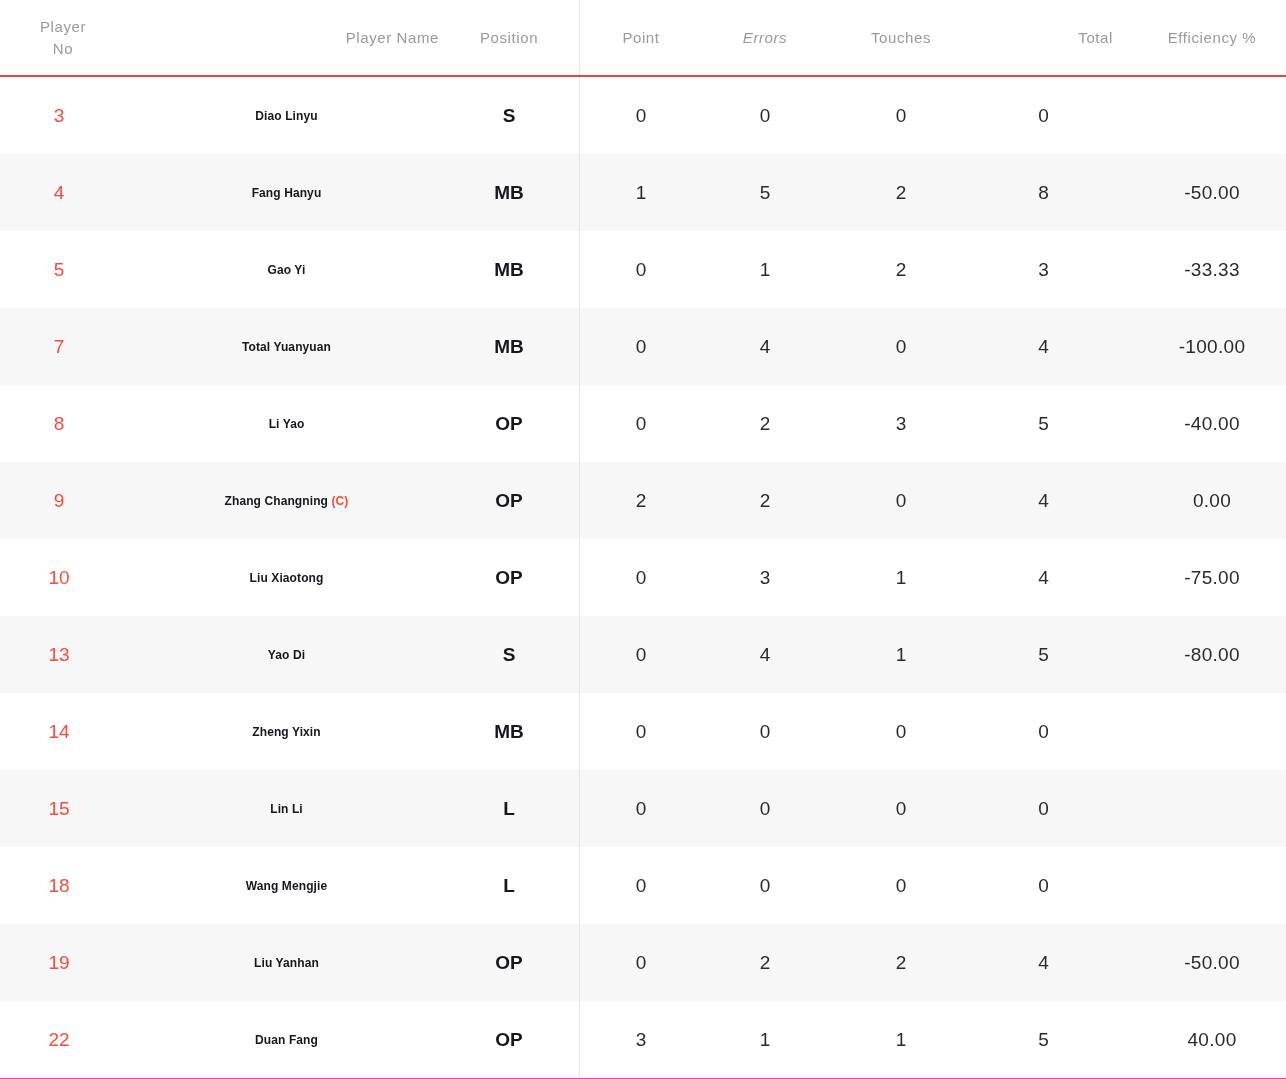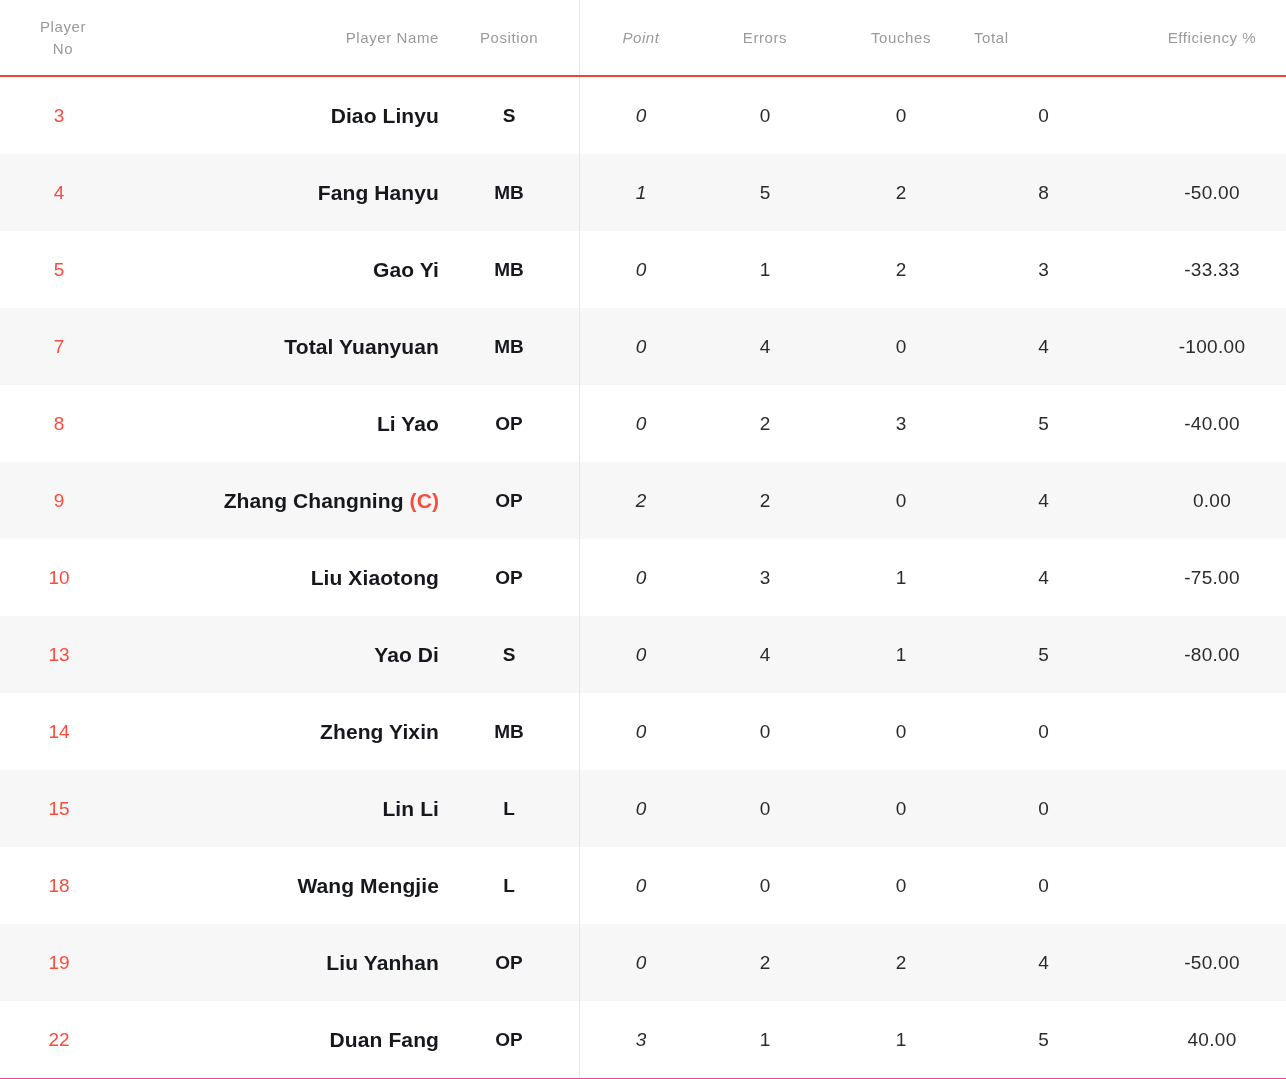--- a/index.html
+++ b/index.html
@@ -31,27 +31,27 @@
     background: #ffffff;
     vertical-align: middle;
     border-bottom: 2px solid #e8453c;
     height: 75px;
     line-height: 1.42;
   }
   th.th-playerno   { width: 110px; text-align: center; padding-left: 8px; }
   th.th-name       { width: 305px; text-align: right; padding-left: 16px; }
   th.th-position   { width: 140px; text-align: center; }
   th.th-point      { width: 122px; text-align: center; }
-  th.th-errors     { width: 126px; text-align: center; }
+  th.th-errors     { width: 126px; text-align: center; font-style: italic; }
   th.th-touches    { width: 146px; }
-  th.th-total      { width: 139px; text-align: left; margin-top: 32px; }
+  th.th-total      { width: 139px; text-align: right; margin-top: 32px; }
   th.th-efficiency { width: 198px; text-align: center; }
 
   th.th-point,
-  td.td-point { border-left: 1px solid #e6e6e6; font-style: italic; }
+  td.td-point { border-left: 1px solid #e6e6e6; }
 
   .hdr-wrap { display: block; }
 
   
   tbody tr { height: 77px; }
   tbody tr.alt { background: #f7f7f7; }
   tbody tr.plain { background: #ffffff; }
   tbody tr:last-child td { border-bottom: 1px solid #ec4899; }
 
   tbody td {
@@ -62,24 +62,24 @@
     height: 77px;
   }
 
   td.td-playerno {
     text-align: center;
     color: #fb4b3c;
     font-size: 19px;
     font-weight: 500;
   }
   td.td-name {
-    text-align: right;
+    text-align: center;
     padding-left: 16px;
     font-weight: 700;
-    font-size: 21px;
+    font-size: 12px;
     color: #16181d;
     letter-spacing: 0.1px;
   }
   td.td-name .captain {
     color: #fb4b3c;
     font-weight: 700;
   }
   td.td-position {
     text-align: center;
     font-weight: 700;

